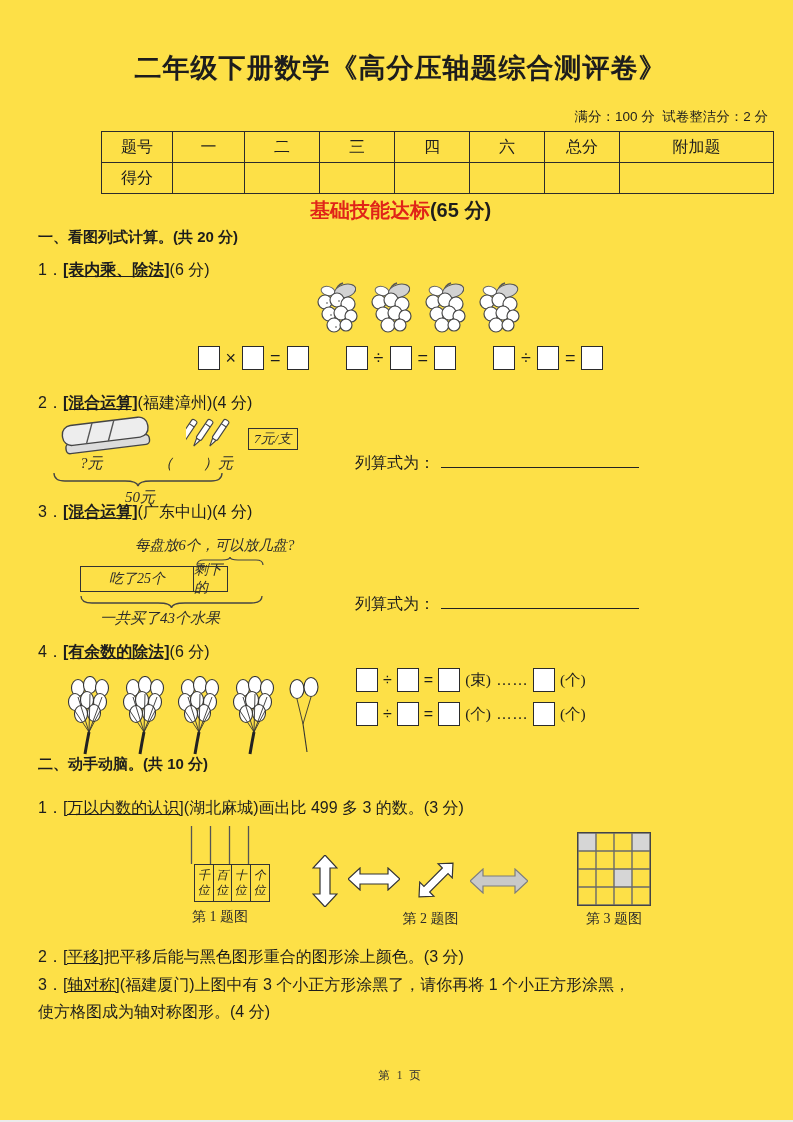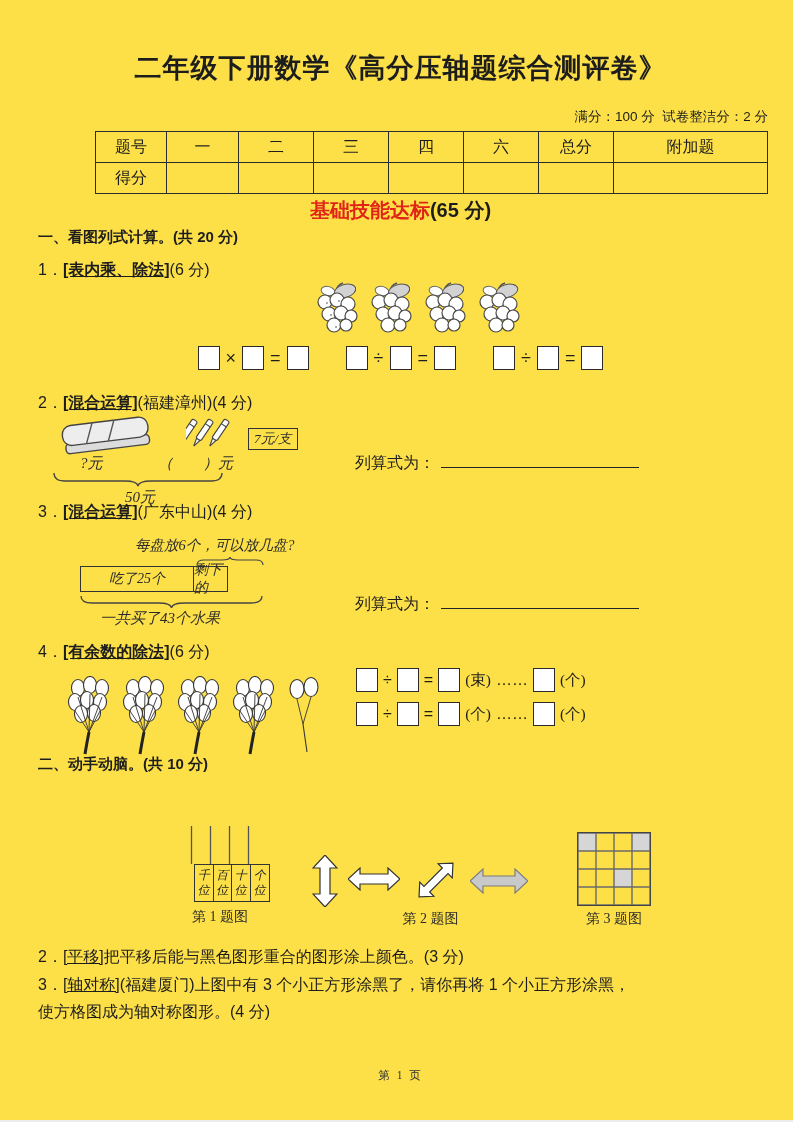--- a/index.html
+++ b/index.html
@@ -44,21 +44,21 @@
   .footer{left:0;right:0;top:1068px;text-align:center;font-family:"Liberation Serif",serif;font-size:11.5px;color:#333;letter-spacing:2px;}
 </style>
 </head>
 <body>
 
 <div class="page">
 
   <div class="abs paper-title">二年级下册数学《高分压轴题综合测评卷》</div>
   <div class="abs score-note">满分：100 分  试卷整洁分：2 分</div>
 
-  <table class="score abs" style="left:95px;top:131px;">
+  <table class="score abs" style="left:101px;top:131px;">
     <tbody>
         <tr>
       <td style="width:70px">题号</td>
       <td style="width:71px">一</td>
       <td style="width:74px">二</td>
       <td style="width:74px">三</td>
       <td style="width:74px">四</td>
       <td style="width:74px">六</td>
       <td style="width:74px">总分</td>
       <td style="width:153px">附加题</td>
@@ -359,20 +359,23 @@
       <span class="box"></span>
       <span class="unit">(个)</span>
       <span>……</span>
       <span class="box"></span>
       <span class="unit">(个)</span>
     </div>
   </div>
 
   <div class="abs part-title" style="top:755px;">二、动手动脑。(共 10 分)</div>
 
+  <div class="abs qline" style="top:797px;">
+    <span>1．</span><span class="qtag2">[万以内数的认识]</span><span>(湖北麻城)</span><span>画出比 499 多 3 的数。</span><span>(3 分)</span>
+  </div>
 
   <div class="abs fig" style="top:818px;height:120px;">
     <svg class="abs" style="left:182px;top:8px;" width="76" height="38" viewBox="0 0 76 38">
       <g stroke="#555" stroke-width="1.3">
         <line x1="9.5" y1="0" x2="9.5" y2="38"></line>
           <line x1="28.5" y1="0" x2="28.5" y2="38"></line>
         <line x1="47.5" y1="0" x2="47.5" y2="38"></line>
           <line x1="66.5" y1="0" x2="66.5" y2="38"></line>
       </g>
     </svg>

